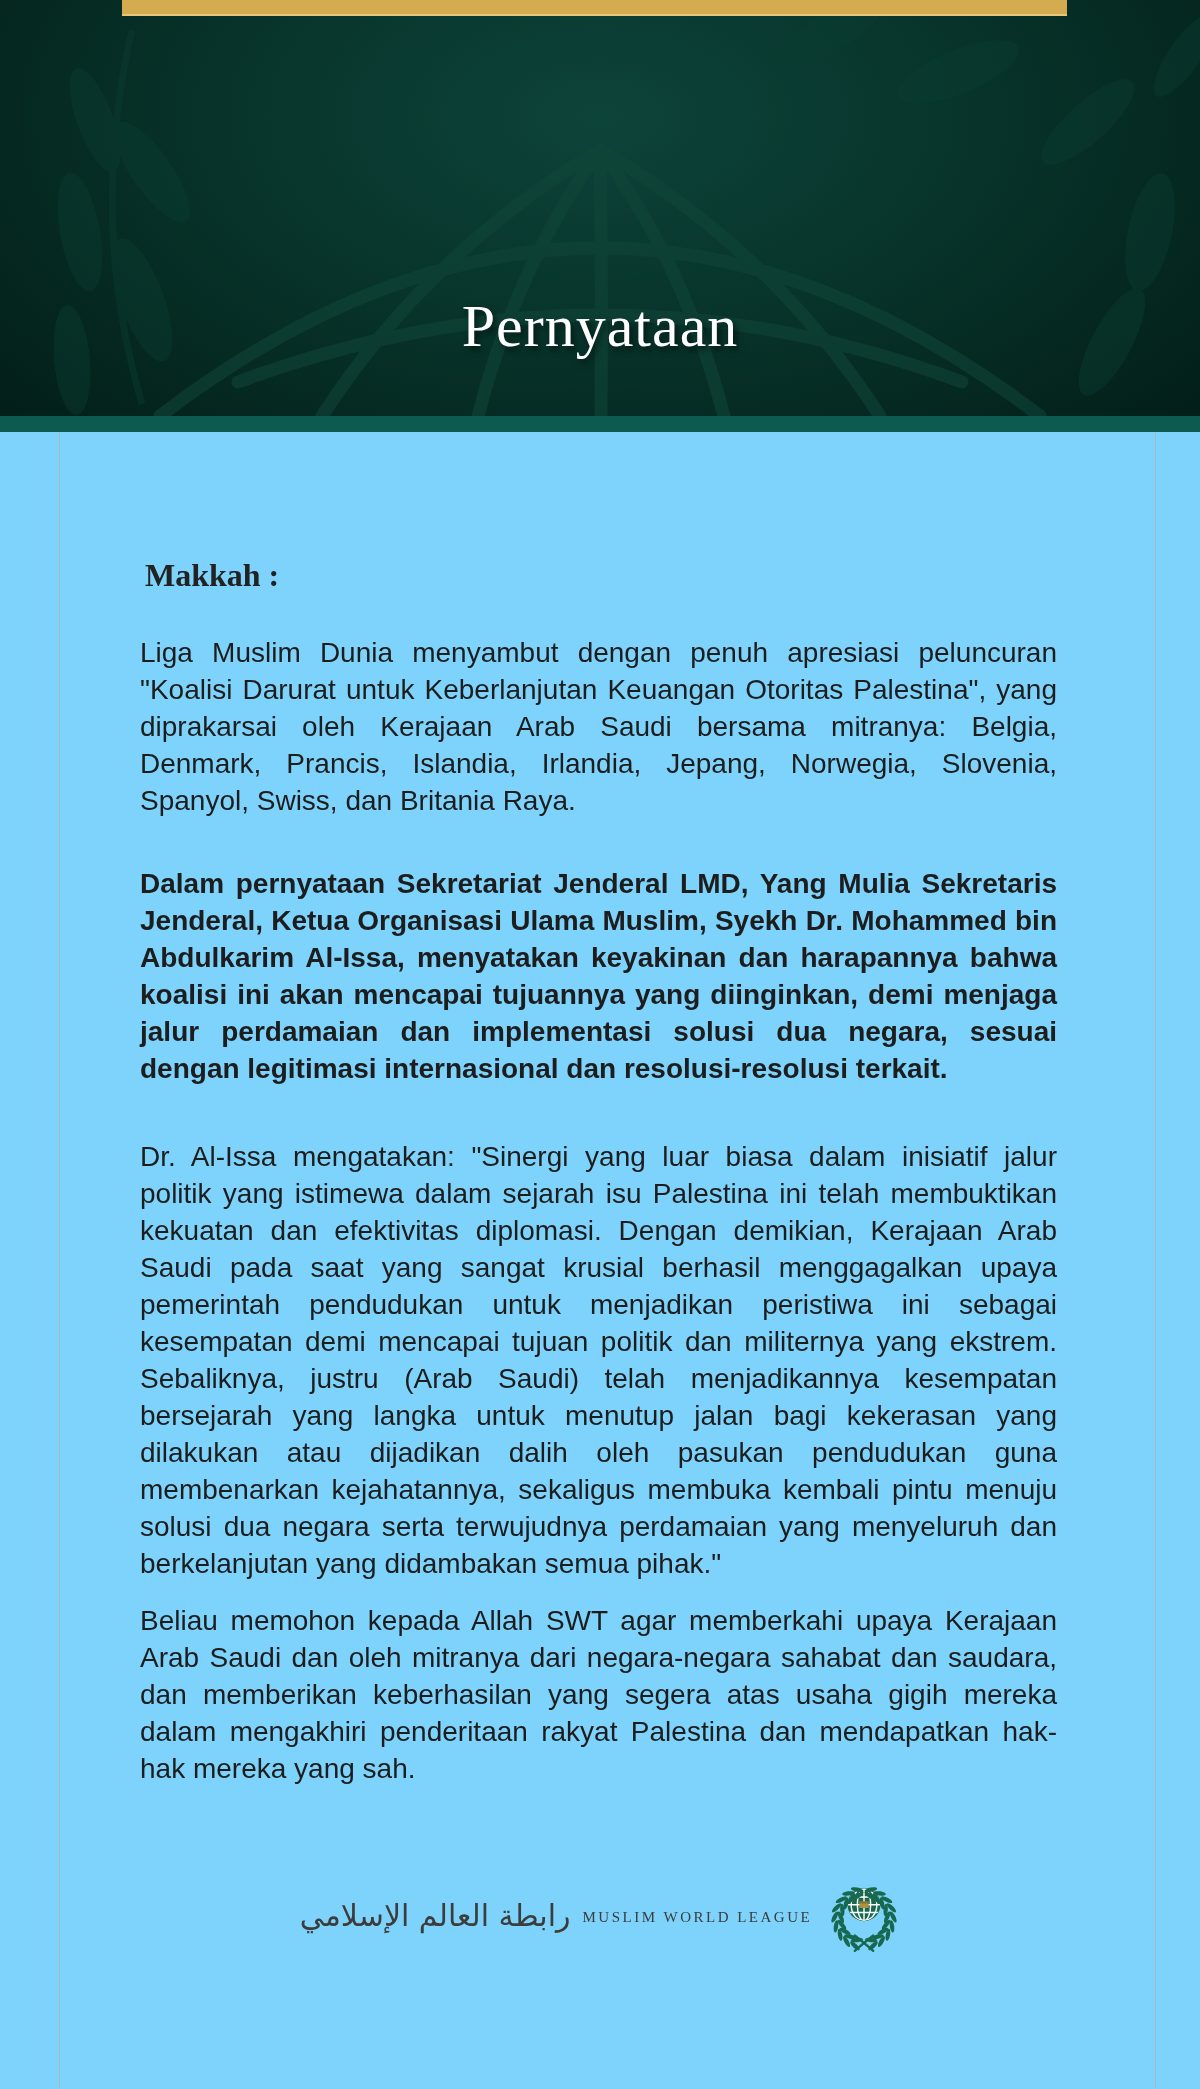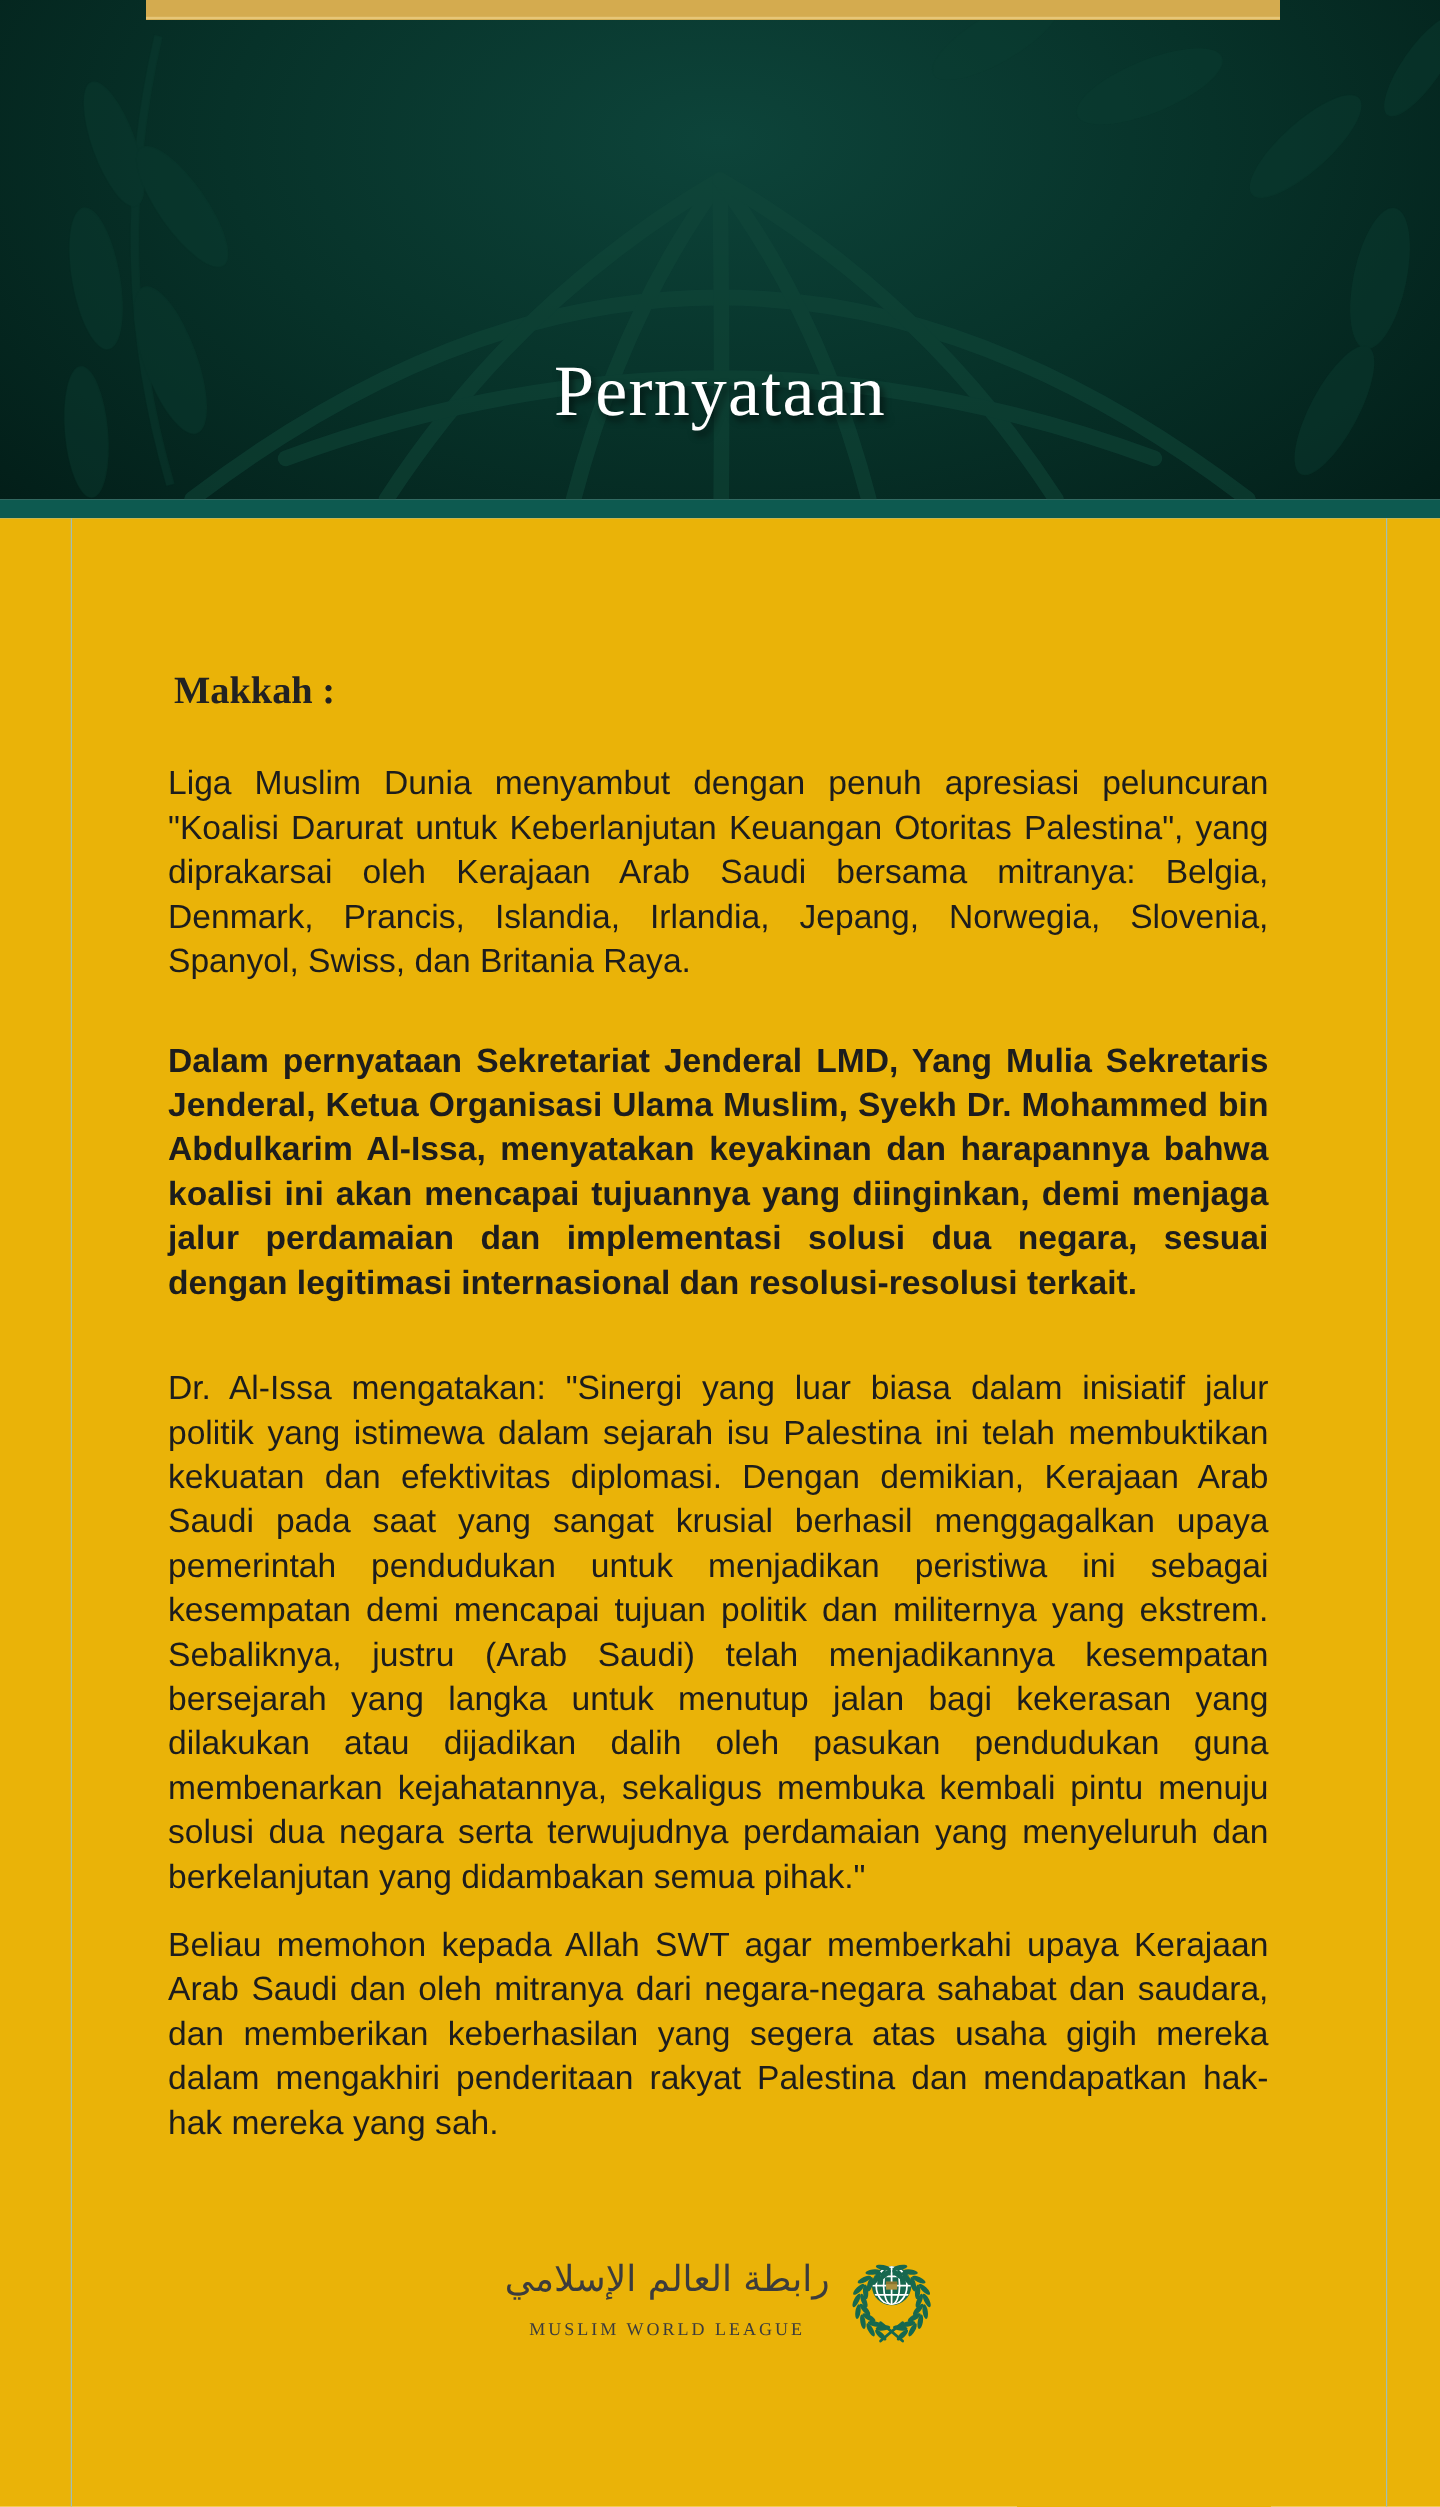--- a/index.html
+++ b/index.html
@@ -18,41 +18,41 @@
     background:#d4ab4f;border-bottom:2px solid #e6c677;
   }
   .header-title{
     position:absolute;top:292px;left:0;width:100%;
     text-align:center;color:#ffffff;
     font-family:Liberation Serif, serif;font-size:60px;font-weight:400;
     letter-spacing:1px;text-shadow:3px 4px 6px rgba(0,0,0,.55);
   }
   .divider-band{height:16px;background:#0d5a50;}
   
-  .content{position:relative;height:1657px;background:#eab308;}
+  .content{position:relative;height:1657px;background:#7dd3fc;}
   .side-line{position:absolute;top:0;bottom:0;width:1px;background:#9fbeb6;}
   .side-line.left{left:59px;}
   .side-line.right{left:1155px;}
   .text-col{margin-left:140px;width:917px;padding-top:125px;}
   .location-heading{
     font-family:"Liberation Serif",serif;font-weight:700;font-size:32px;
     color:#222222;padding-left:5px;margin:0 0 40px 0;
   }
   .para{
     margin:0;font-size:28px;line-height:37px;color:#1d1d1d;
     text-align:justify;text-justify:inter-word;
   }
   .para.gap-after-sm{margin-bottom:46px;}
   .para.gap-after-md{margin-bottom:51px;font-weight:bold;}
   .para.gap-after-xs{margin-bottom:20px;}
   
   .logo-row{
     margin-top:90px;display:flex;justify-content:center;align-items:center;gap:16px;
   }
-  .logo-text{display:flex;flex-direction:column;align-items:center;gap:12px;}
+  .logo-text{display:flex;flex-direction:row;align-items:center;gap:12px;}
   .logo-arabic{
     font-family:"DejaVu Sans",sans-serif;font-size:30px;line-height:1.25;
     color:#3c3c3c;
   }
   .logo-latin{
     font-family:"Liberation Serif",serif;font-size:15px;font-weight:400;
     letter-spacing:2.5px;color:#3c3c3c;margin-top:3px;white-space:nowrap;
   }
   .emblem{width:72px;height:78px;display:block;}
 </style>

